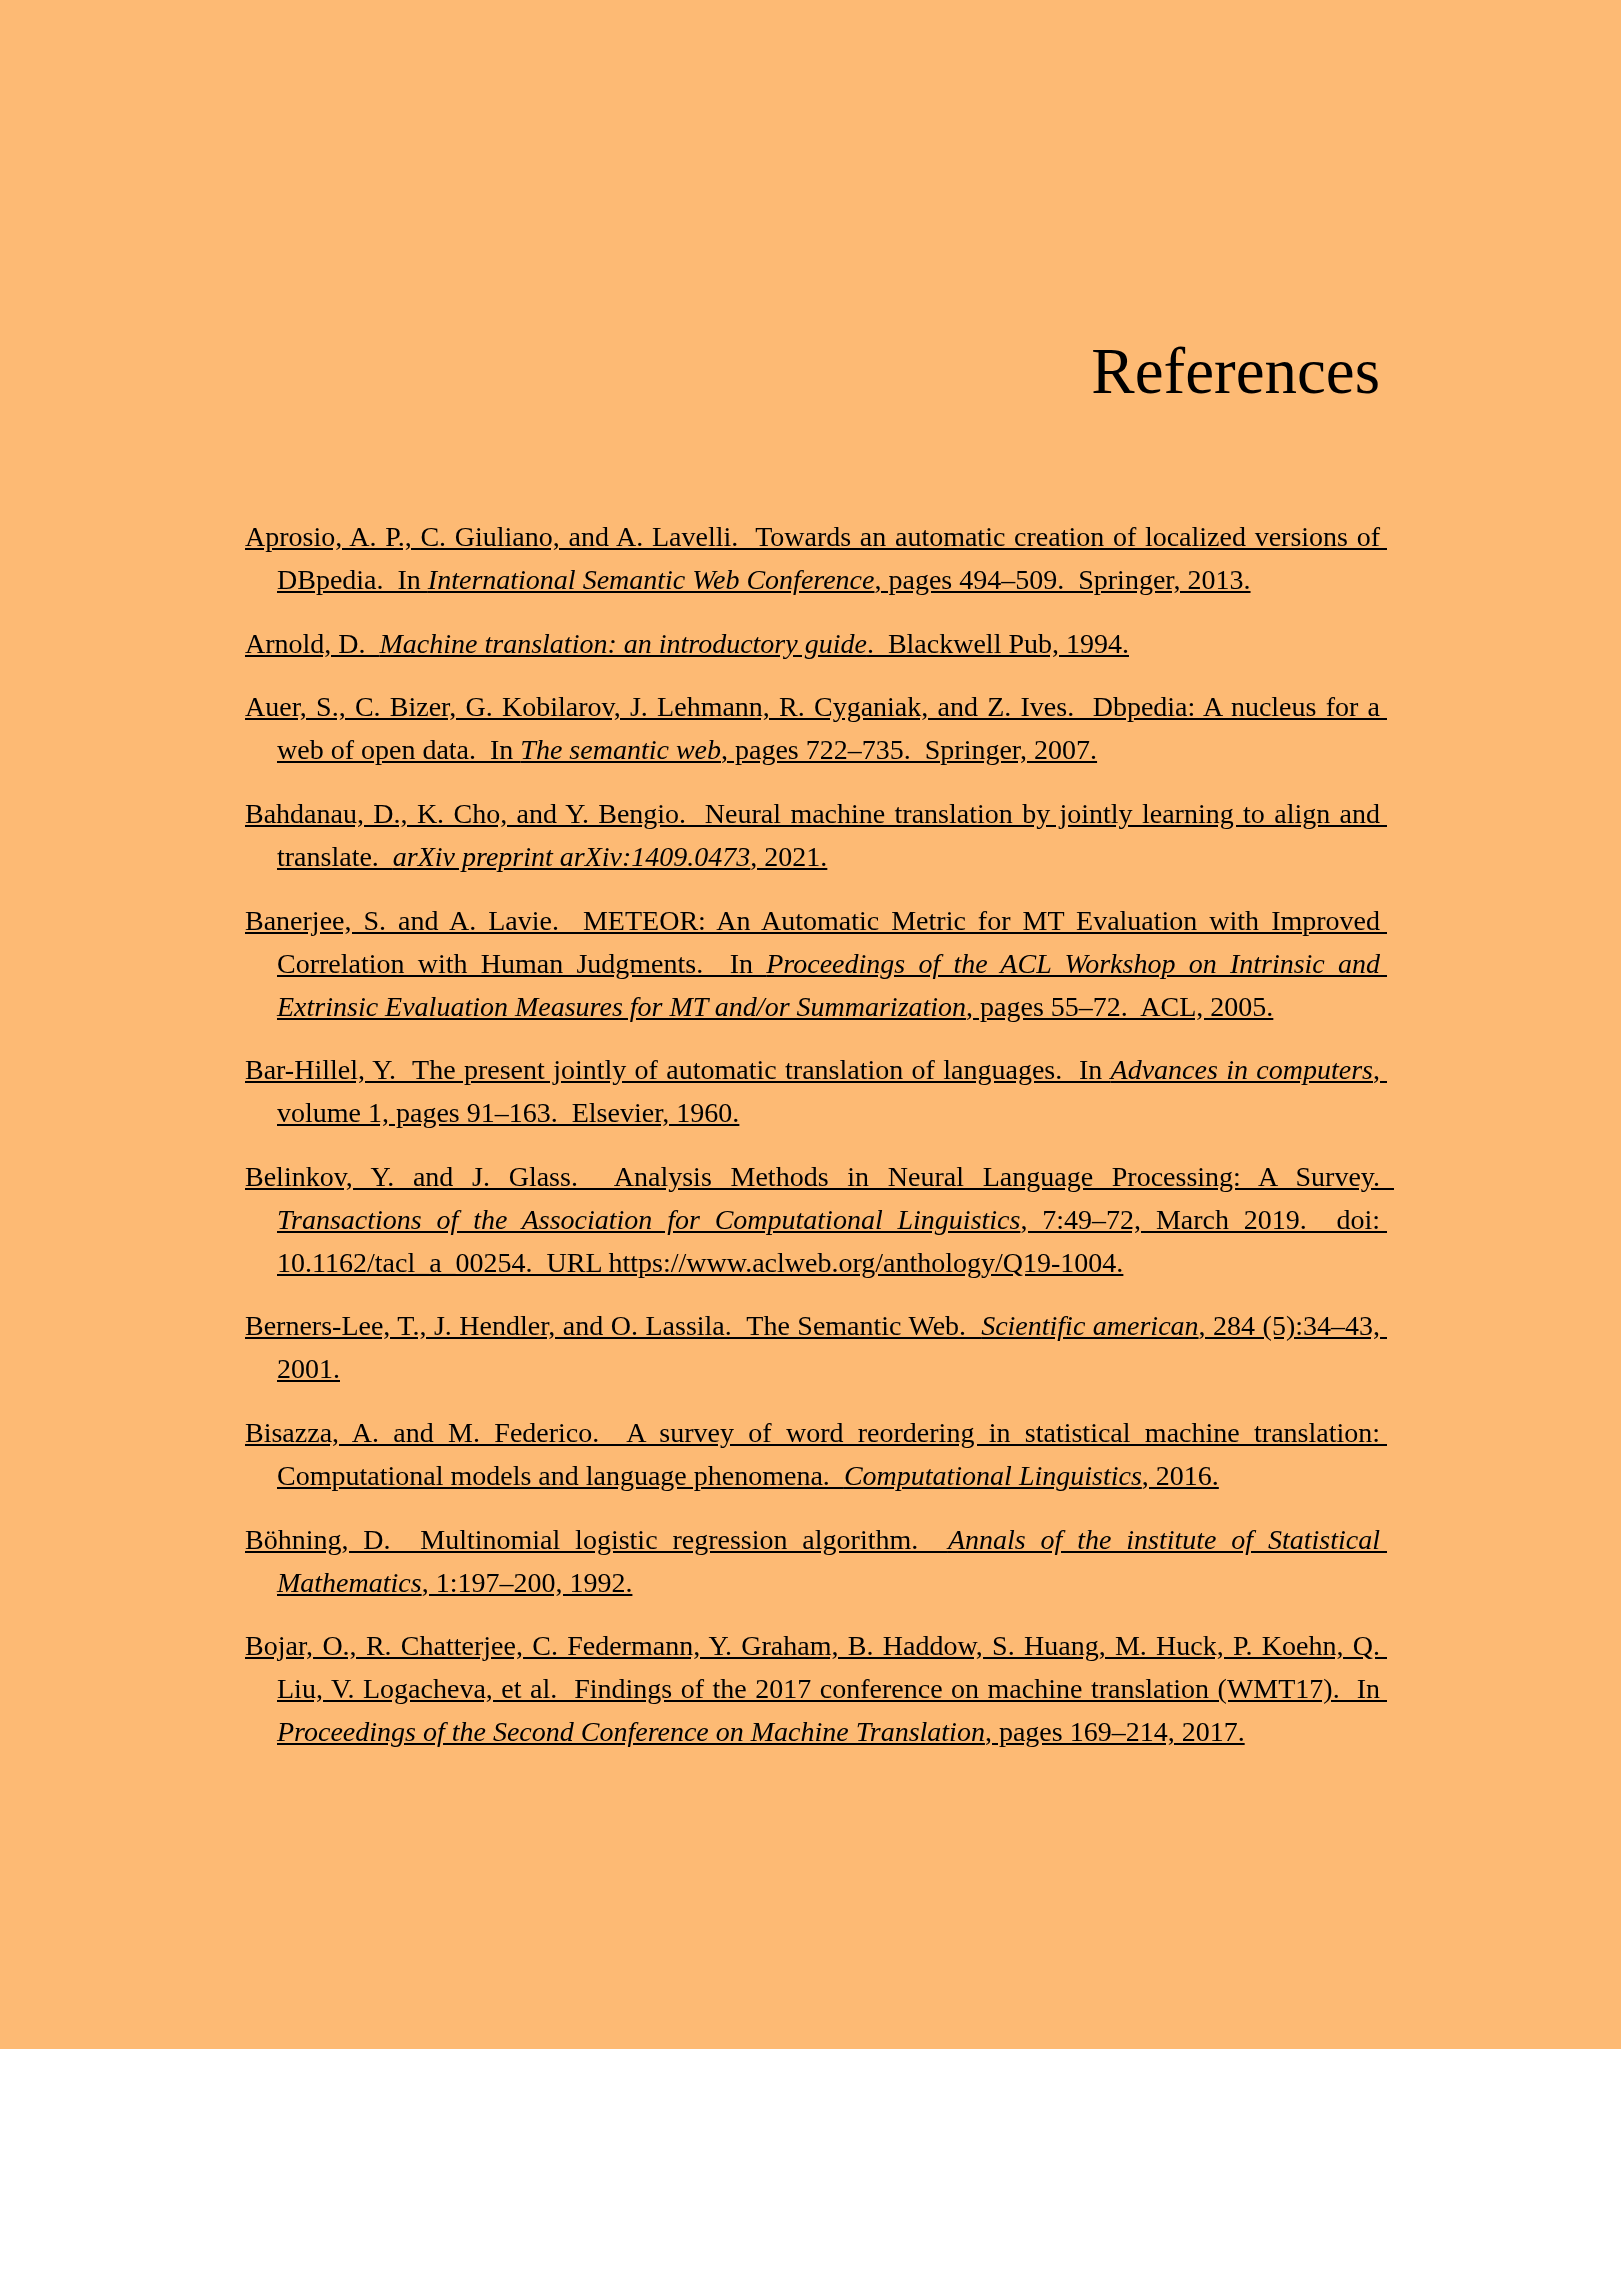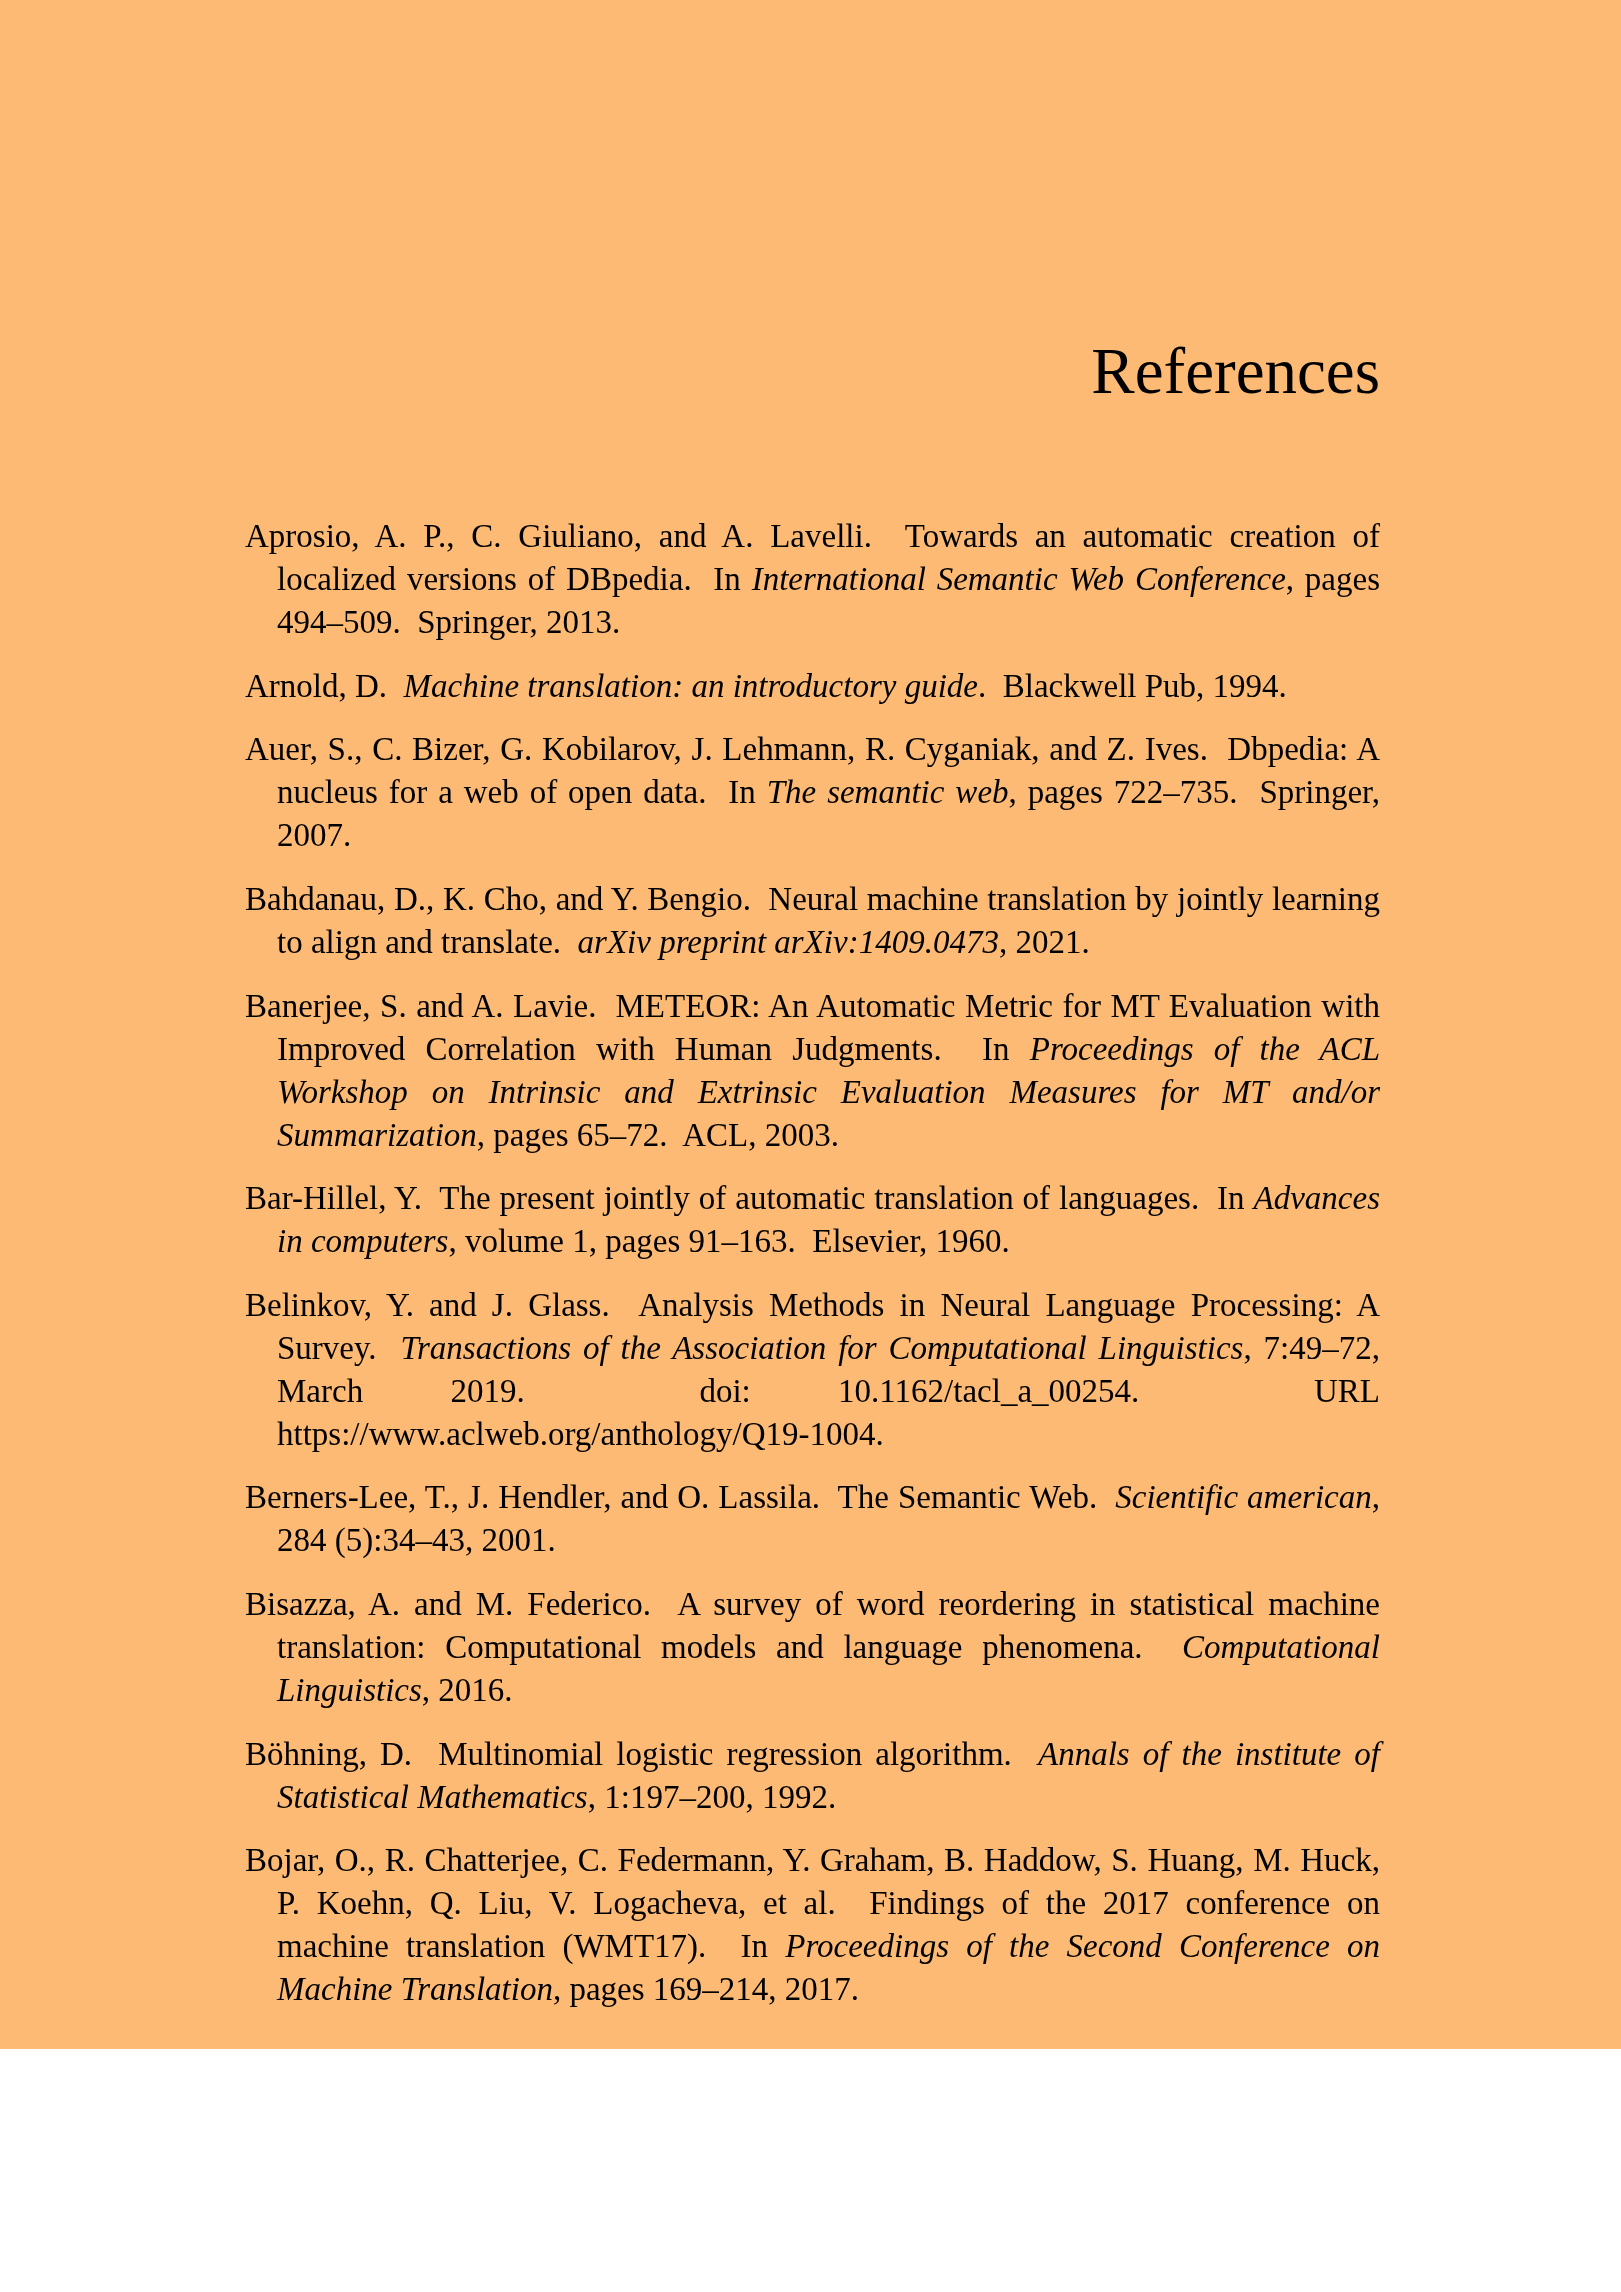--- a/index.html
+++ b/index.html
@@ -24,29 +24,30 @@
     font-weight: normal;
     line-height: 1.05;
     text-align: right;
     margin-top: 337px;
     letter-spacing: 0;
   }
   .refs {
     margin-top: 110px;
   }
   p.ref {
-    font-size: 33px;
+    font-size: 28px;
     line-height: 43px;
     text-align: justify;
     text-justify: inter-word;
     margin: 0 0 20.6px 0;
     padding-left: 32px;
     text-indent: -32px;
     white-space: pre-wrap;
     hyphens: none;
+    text-decoration: underline;
   }
   p.ref .it { font-style: italic; }
   .footer {
     position: absolute;
     top: 1963px;
     left: 0;
     width: 100%;
     text-align: center;
     font-size: 33px;
     line-height: 44px;
@@ -56,21 +57,21 @@
 <body>
 
 <div class="page">
   <div class="content">
     <h1 class="heading">References</h1>
     <div class="refs" id="refs">
         <p class="ref"><span class="rm">Aprosio, A. P., C. Giuliano, and A. Lavelli.  Towards an automatic creation of localized versions of DBpedia.  In </span><span class="it">International Semantic Web Conference</span><span class="rm">, pages 494–509.  Springer, 2013.</span></p>
         <p class="ref"><span class="rm">Arnold, D.  </span><span class="it">Machine translation: an introductory guide</span><span class="rm">.  Blackwell Pub, 1994.</span></p>
         <p class="ref"><span class="rm">Auer, S., C. Bizer, G. Kobilarov, J. Lehmann, R. Cyganiak, and Z. Ives.  Dbpedia: A nucleus for a web of open data.  In </span><span class="it">The semantic web</span><span class="rm">, pages 722–735.  Springer, 2007.</span></p>
         <p class="ref"><span class="rm">Bahdanau, D., K. Cho, and Y. Bengio.  Neural machine translation by jointly learning to align and translate.  </span><span class="it">arXiv preprint arXiv:1409.0473</span><span class="rm">, 2021.</span></p>
-        <p class="ref"><span class="rm">Banerjee, S. and A. Lavie.  METEOR: An Automatic Metric for MT Evaluation with Improved Correlation with Human Judgments.  In </span><span class="it">Proceedings of the ACL Workshop on Intrinsic and Extrinsic Evaluation Measures for MT and/or Summarization</span><span class="rm">, pages 65–72.  ACL, 2003.</span></p>
+        <p class="ref"><span class="rm">Banerjee, S. and A. Lavie.  METEOR: An Automatic Metric for MT Evaluation with Improved Correlation with Human Judgments.  In </span><span class="it">Proceedings of the ACL Workshop on Intrinsic and Extrinsic Evaluation Measures for MT and/or Summarization</span><span class="rm">, pages 55–72.  ACL, 2005.</span></p>
         <p class="ref"><span class="rm">Bar-Hillel, Y.  The present jointly of automatic translation of languages.  In </span><span class="it">Advances in computers</span><span class="rm">, volume 1, pages 91–163.  Elsevier, 1960.</span></p>
         <p class="ref"><span class="rm">Belinkov, Y. and J. Glass.  Analysis Methods in Neural Language Processing: A Survey.  </span><span class="it">Transactions of the Association for Computational Linguistics</span><span class="rm">, 7:49–72, March 2019.  doi: 10.1162/tacl_a_00254.  URL https://www.aclweb.org/anthology/Q19-1004.</span></p>
         <p class="ref"><span class="rm">Berners-Lee, T., J. Hendler, and O. Lassila.  The Semantic Web.  </span><span class="it">Scientific american</span><span class="rm">, 284 (5):34–43, 2001.</span></p>
         <p class="ref"><span class="rm">Bisazza, A. and M. Federico.  A survey of word reordering in statistical machine translation: Computational models and language phenomena.  </span><span class="it">Computational Linguistics</span><span class="rm">, 2016.</span></p>
         <p class="ref"><span class="rm">Böhning, D.  Multinomial logistic regression algorithm.  </span><span class="it">Annals of the institute of Statistical Mathematics</span><span class="rm">, 1:197–200, 1992.</span></p>
         <p class="ref"><span class="rm">Bojar, O., R. Chatterjee, C. Federmann, Y. Graham, B. Haddow, S. Huang, M. Huck, P. Koehn, Q. Liu, V. Logacheva, et al.  Findings of the 2017 conference on machine translation (WMT17).  In </span><span class="it">Proceedings of the Second Conference on Machine Translation</span><span class="rm">, pages 169–214, 2017.</span></p>
       </div>
   </div>
 </div>
 

